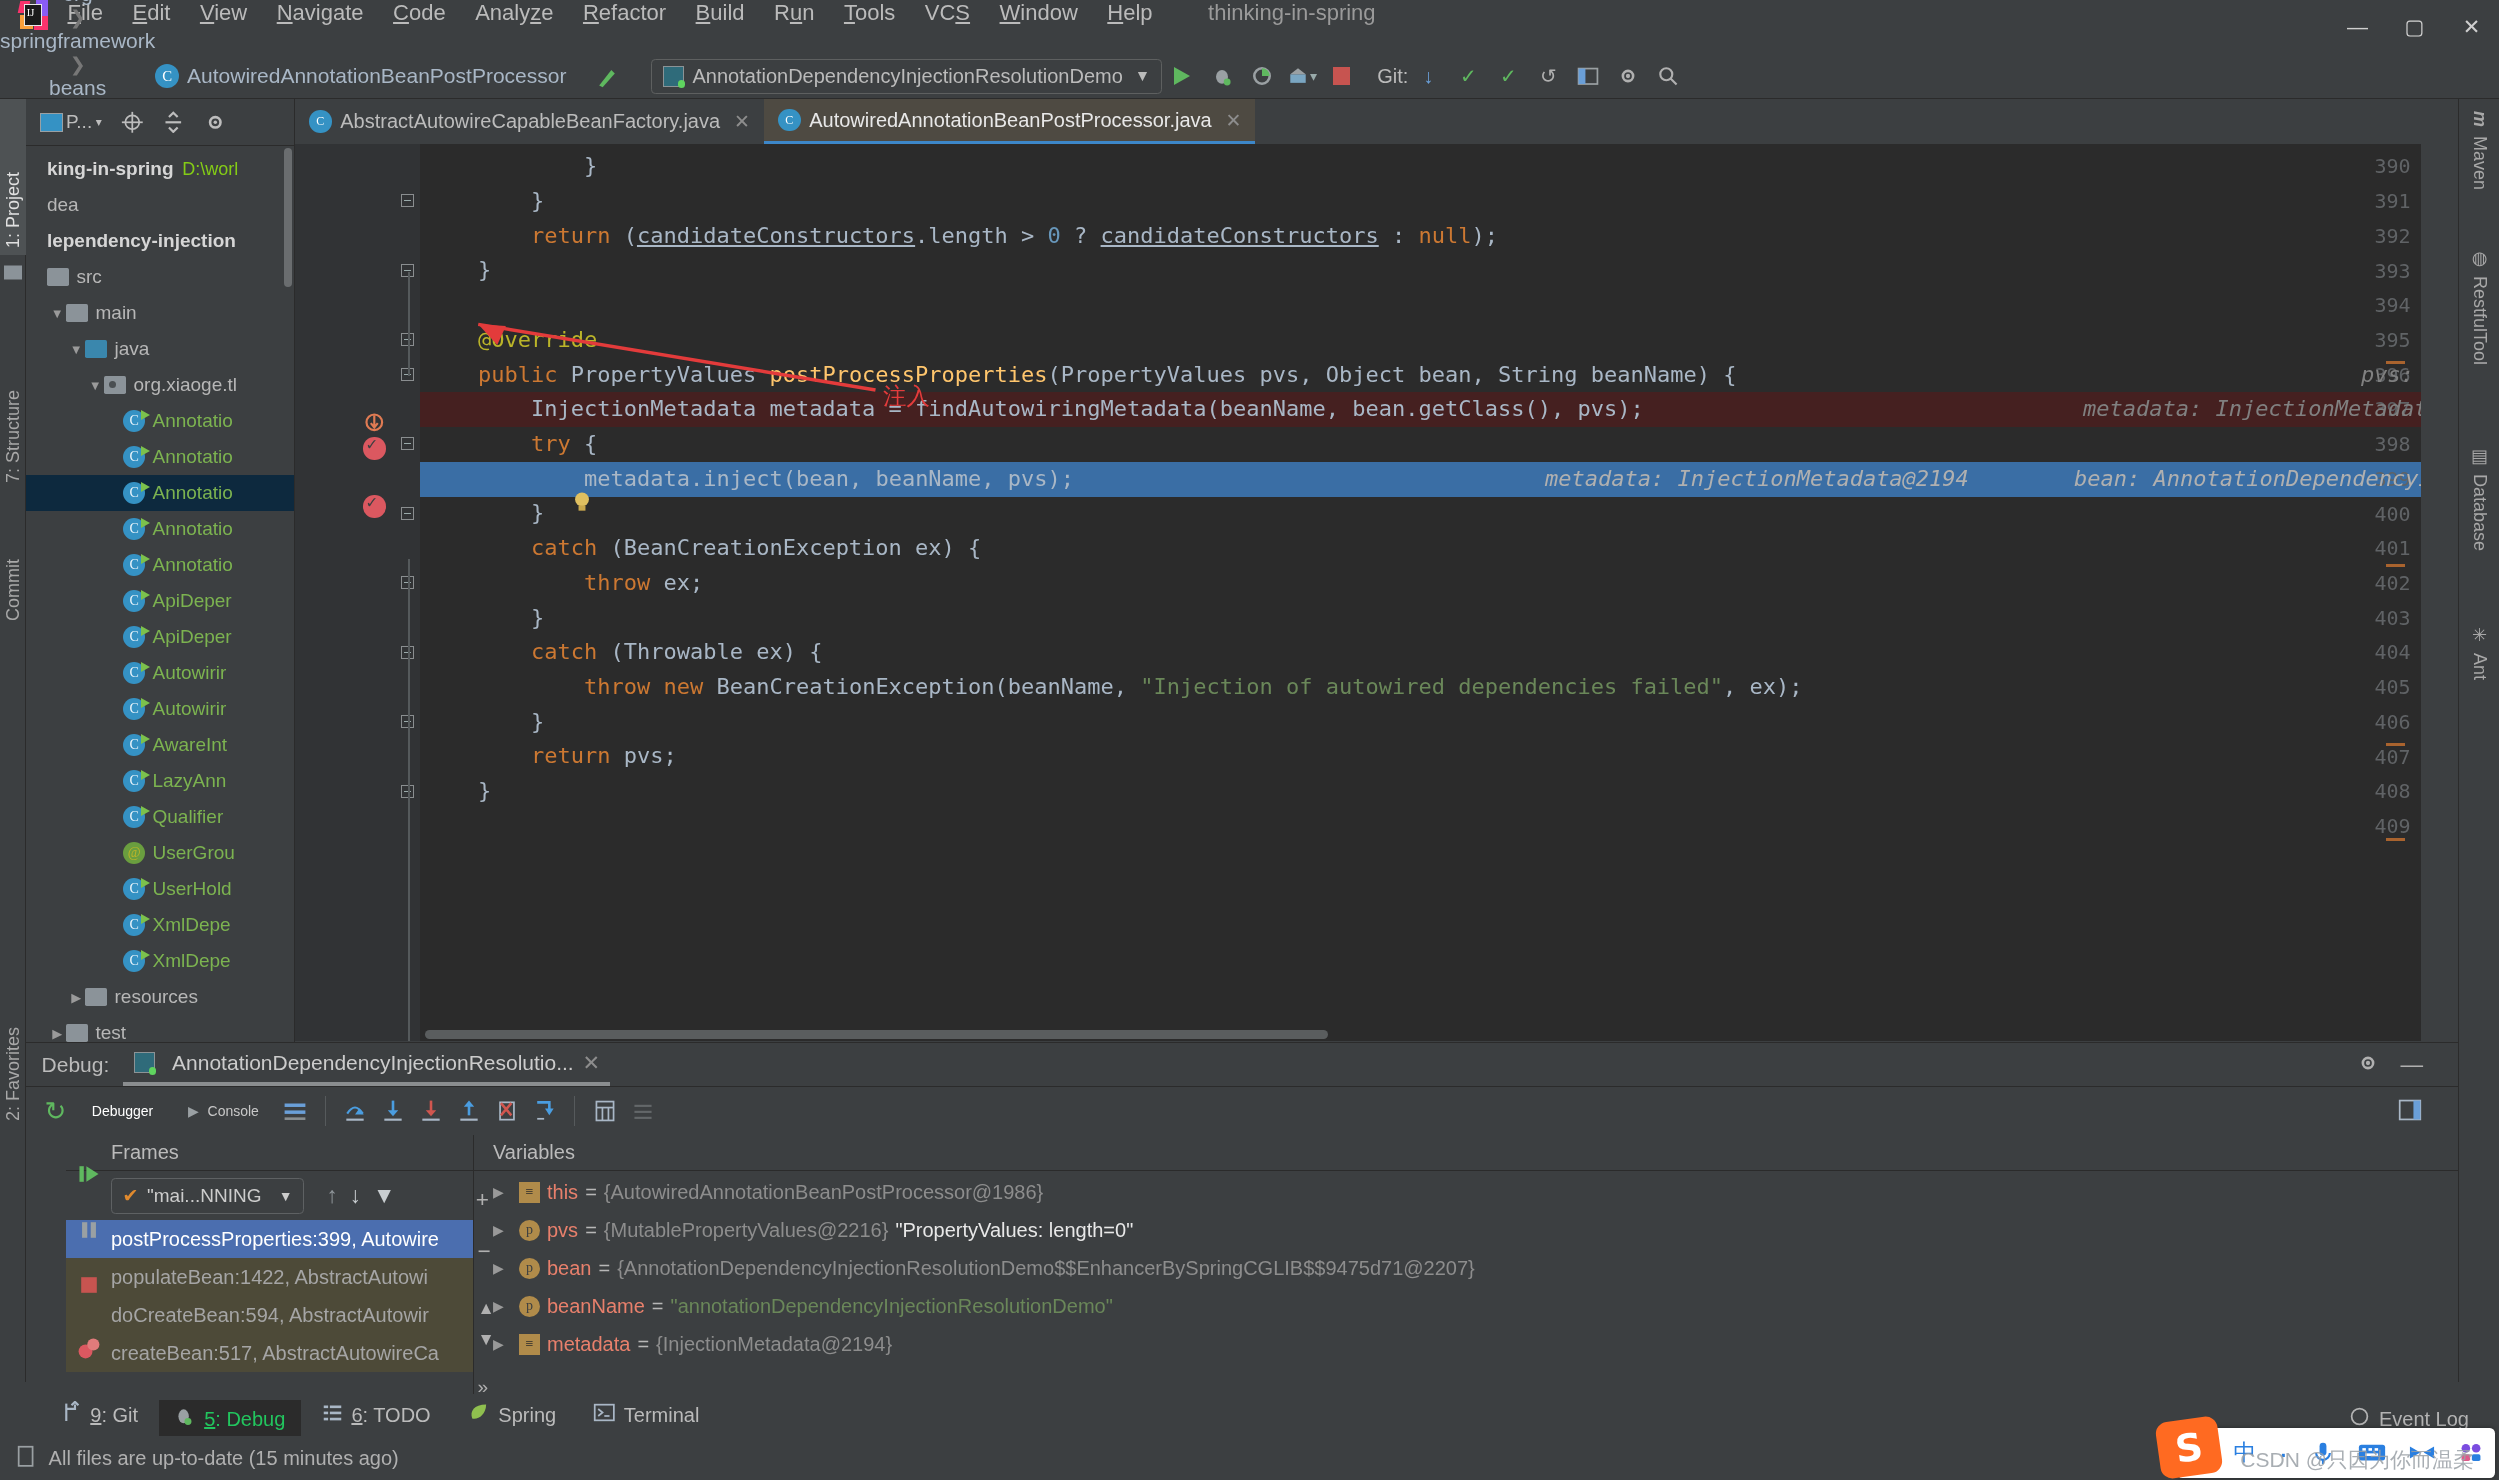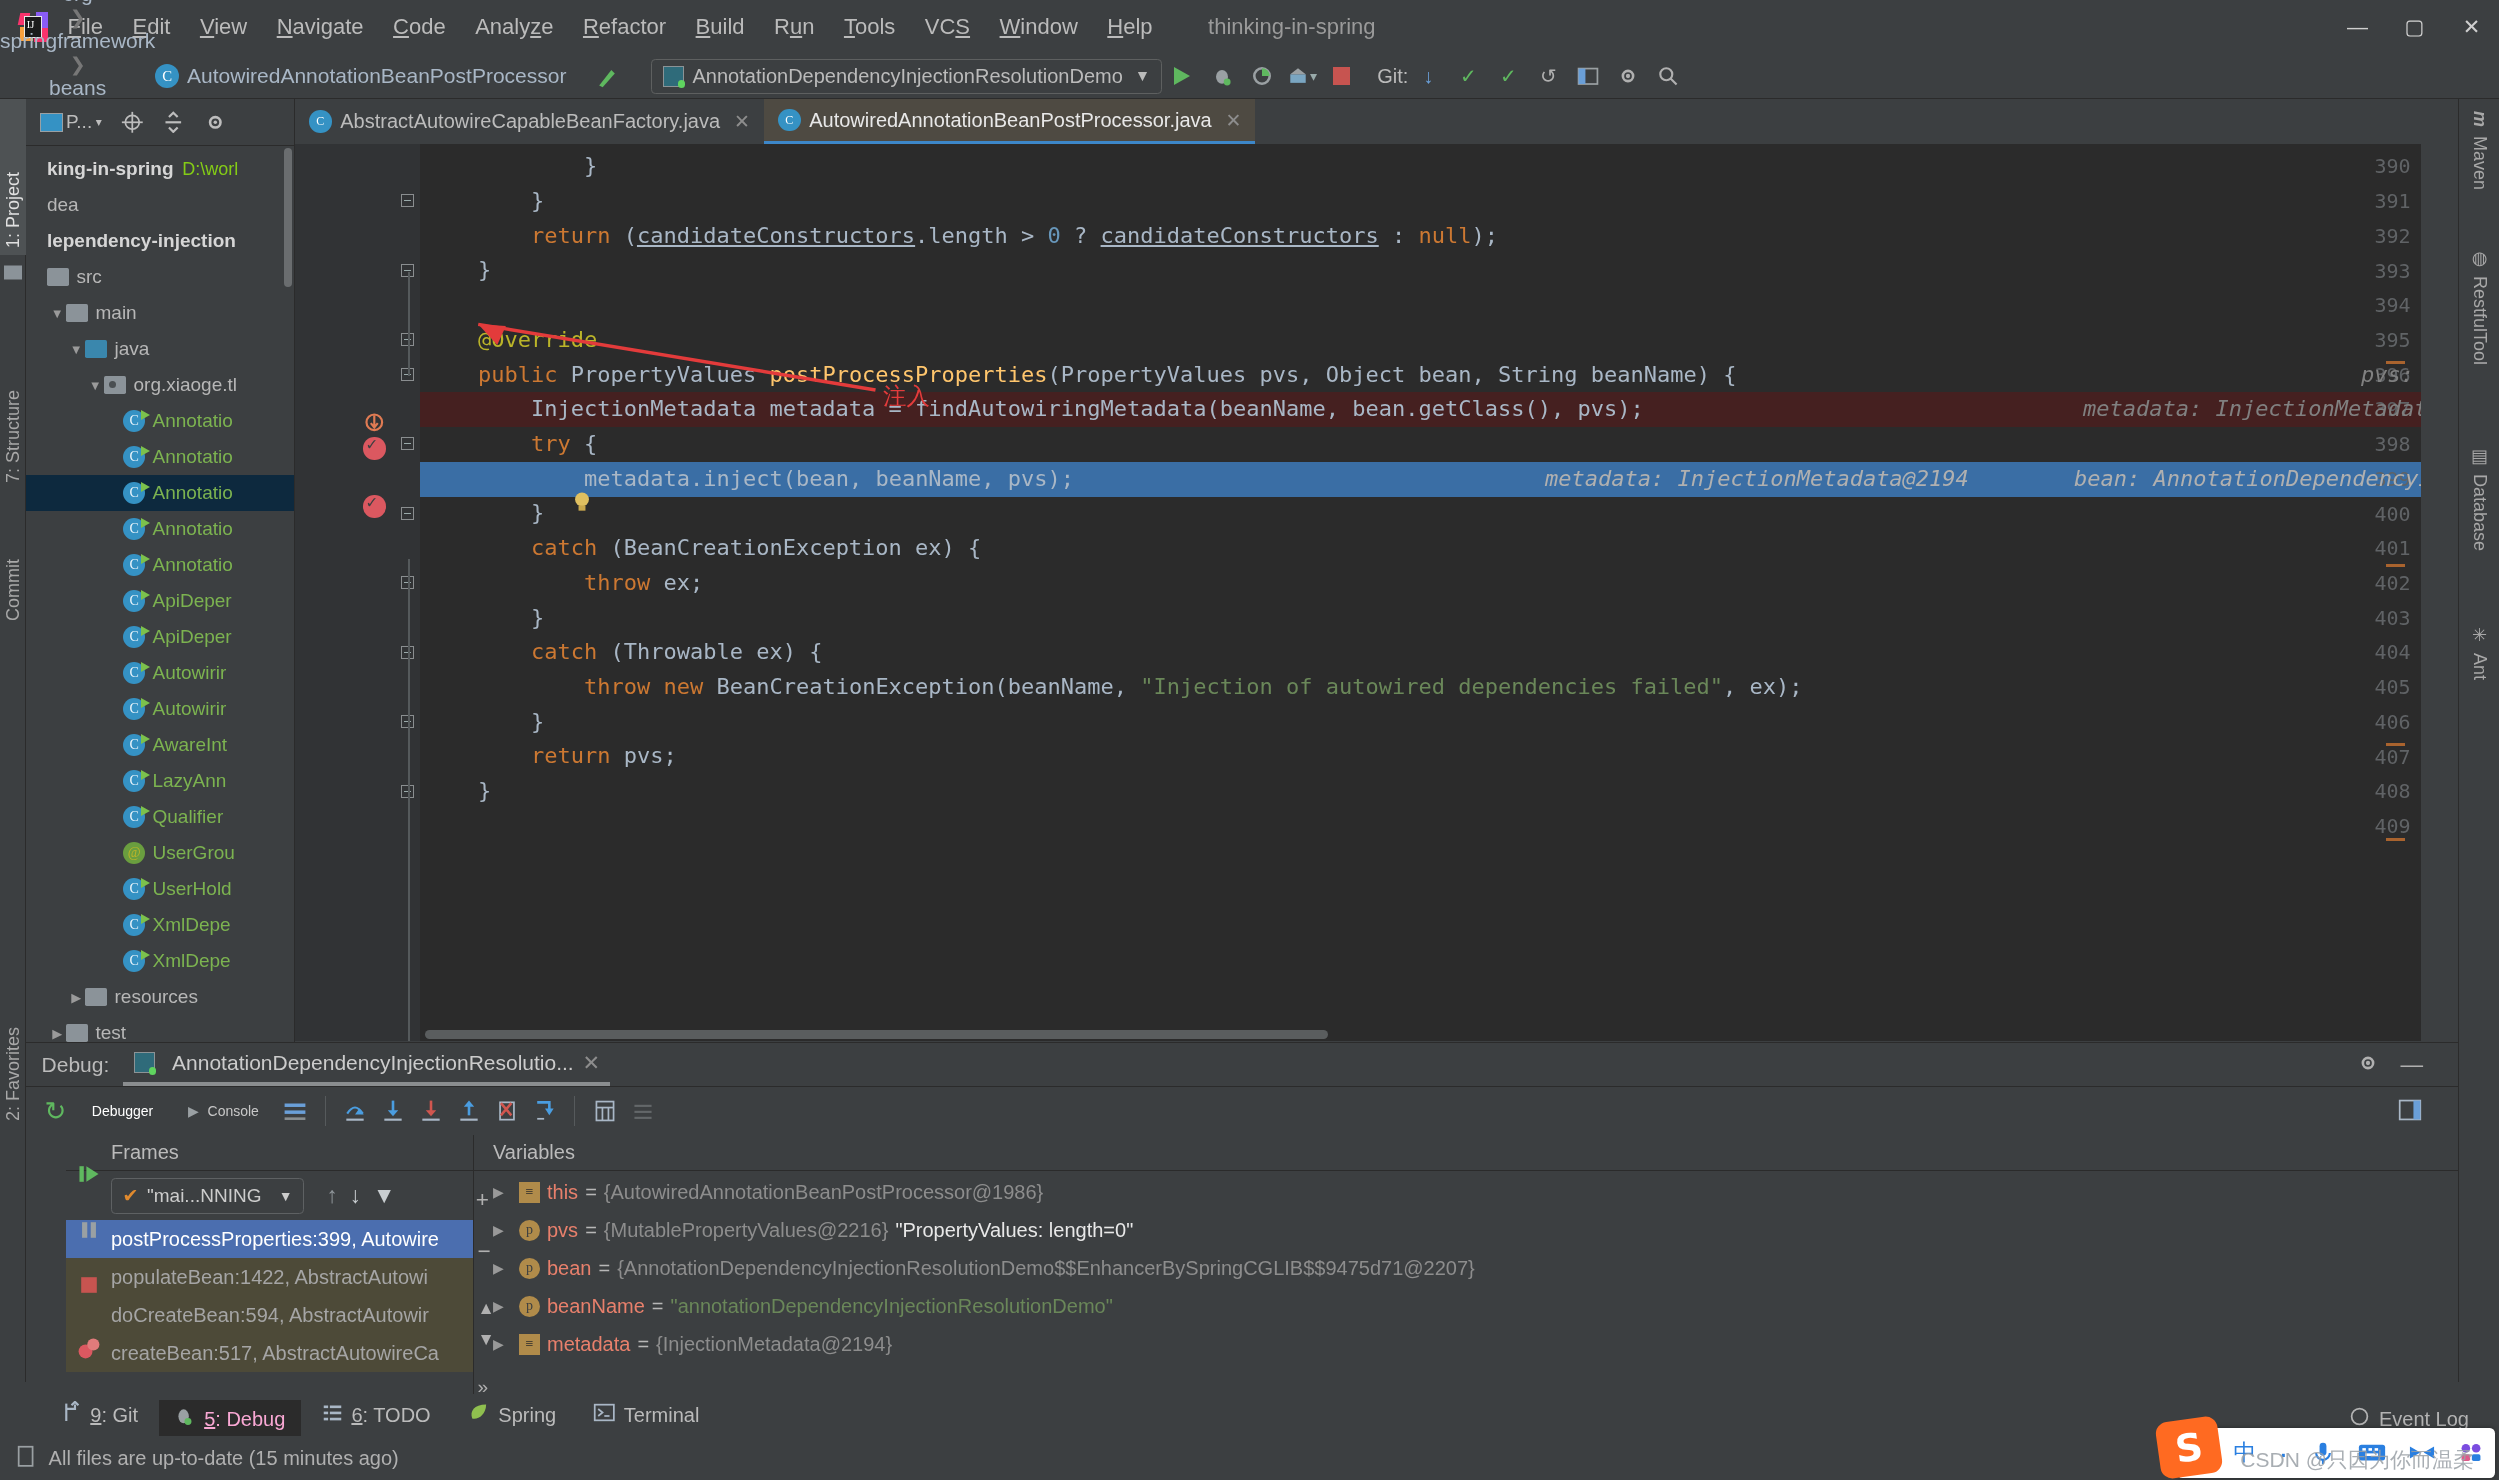--- a/index.html
+++ b/index.html
@@ -8,21 +8,21 @@
     background: #3c3f41;
     font-family: "Liberation Sans", sans-serif;
     overflow: hidden;
     -webkit-font-smoothing: antialiased;
   }
   .app { position: relative; width: 2500px; height: 1481px; background: #3c3f41; }
 
   
   .menubar {
     position: absolute; left: 0; top: 0; width: 2500px; height: 54px;
-    background: #3c3f41; display: flex; align-items: center; padding-left: 19px;
+    background: #3c3f41; display: flex; align-items: flex-start; padding-left: 19px;
   }
   .ij-logo { width: 29.5px; height: 29.5px; position: relative; margin-right: 19px; flex: none; }
   .ij-logo .sq { position: absolute; left: 5.2px; top: 3.5px; width: 17.4px; height: 22.6px; background: #1b1b1b; border: 1.7px solid #e8e8e8; }
   .ij-logo .p1 { position: absolute; left: 0; top: 0.9px; width: 10.4px; height: 12px; background: #f9336c; transform: skewX(-12deg); }
   .ij-logo .p2 { position: absolute; left: 17.4px; top: 0px; width: 12px; height: 15.6px; background: #8a5cf5; }
   .ij-logo .p3 { position: absolute; left: 0.9px; top: 14.8px; width: 13px; height: 14px; background: #f9a03c; }
   .ij-logo .p4 { position: absolute; left: 14.8px; top: 15.6px; width: 14px; height: 14px; background: #f9336c; }
   .ij-logo .ij { position: absolute; left: 7.8px; top: 7px; color: #fff; font-size: 10.4px; font-family: "Liberation Serif", serif; z-index:3; }
   .menu-item {
     color: #bbbbbb; font-size: 22px; margin-right: 29.5px; white-space: nowrap; cursor: default;
@@ -189,21 +189,21 @@
   .veq { color: #b7b7b7; }
   .vval { color: #8d8d8d; }
   .vval.str { color: #6a8759; }
   .vval.white { color: #e8e8e8; }
   .dbg-left-icons { position: absolute; left: 0; top: 0; width: 45px; bottom: 0; }
   .dli { position: absolute; left: 8.7px; width: 29.5px; height: 29.5px; display:flex;align-items:center;justify-content:center; }
 
   
   .bottomstrip { position: absolute; left: 0; bottom: 45px; width: 2500px; height: 42px; background: #3c3f41; display:flex; align-items:center; padding-left: 45px; gap: 5.2px;}
   .bstab { display:flex;align-items:center; gap: 8.7px; color: #bbbbbb; font-size: 20px; padding: 0 15.6px; height: 38px;}
-  .bstab.sel { background: #2b2b2b; color: #f9a8d4; margin-top: 8px; }
+  .bstab.sel { background: #2b2b2b; color: #22c55e; margin-top: 8px; }
   .bstab .u { text-decoration: underline; }
 
   
   .statusbar { position: absolute; left: 0; bottom: 0; width: 2500px; height: 45px; background: #3c3f41; display:flex; align-items:center; padding-left: 15.6px; color:#b0b0b0; font-size: 20px; gap: 12px;}
   .status-right { position: absolute; right: 26px; display: flex; align-items: center; gap: 33px; color: #9a9a9a; font-size: 20px; }
   .eventlog { position: absolute; right: 31px; bottom: 49px; color: #b3b3b3; font-size: 20px; display:flex; align-items:center; gap:8.7px;}
 
   
   .ime { position: absolute; right: 5.2px; bottom: 3.5px; height: 50px; background: #ffffff; border-radius: 5.2px;
          display: flex; align-items: center; padding: 0 12px 0 56px; gap: 22.6px; box-shadow: 0 0 5.2px rgba(0,0,0,.4); }

